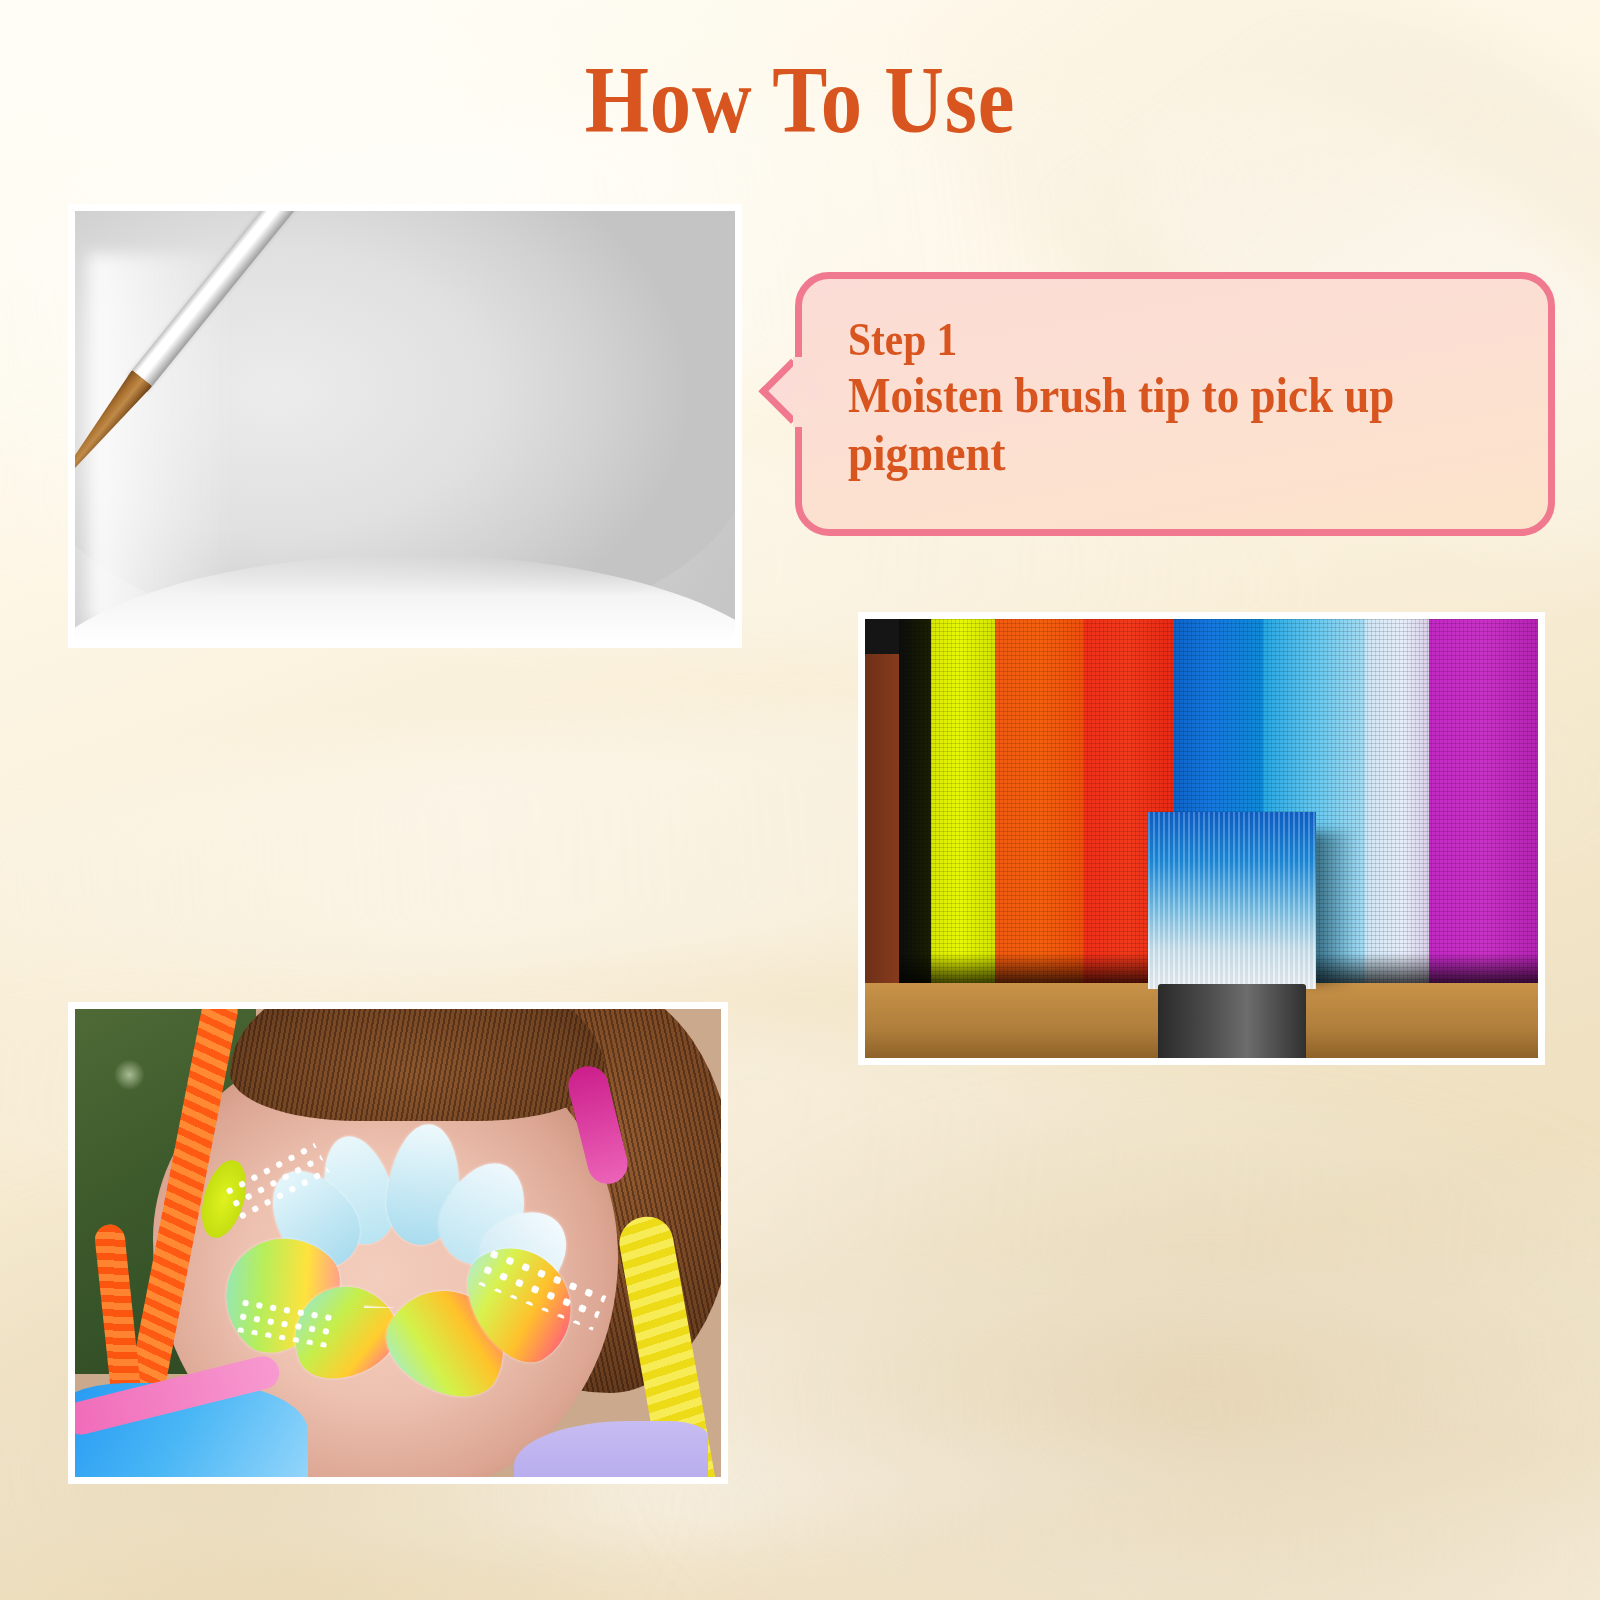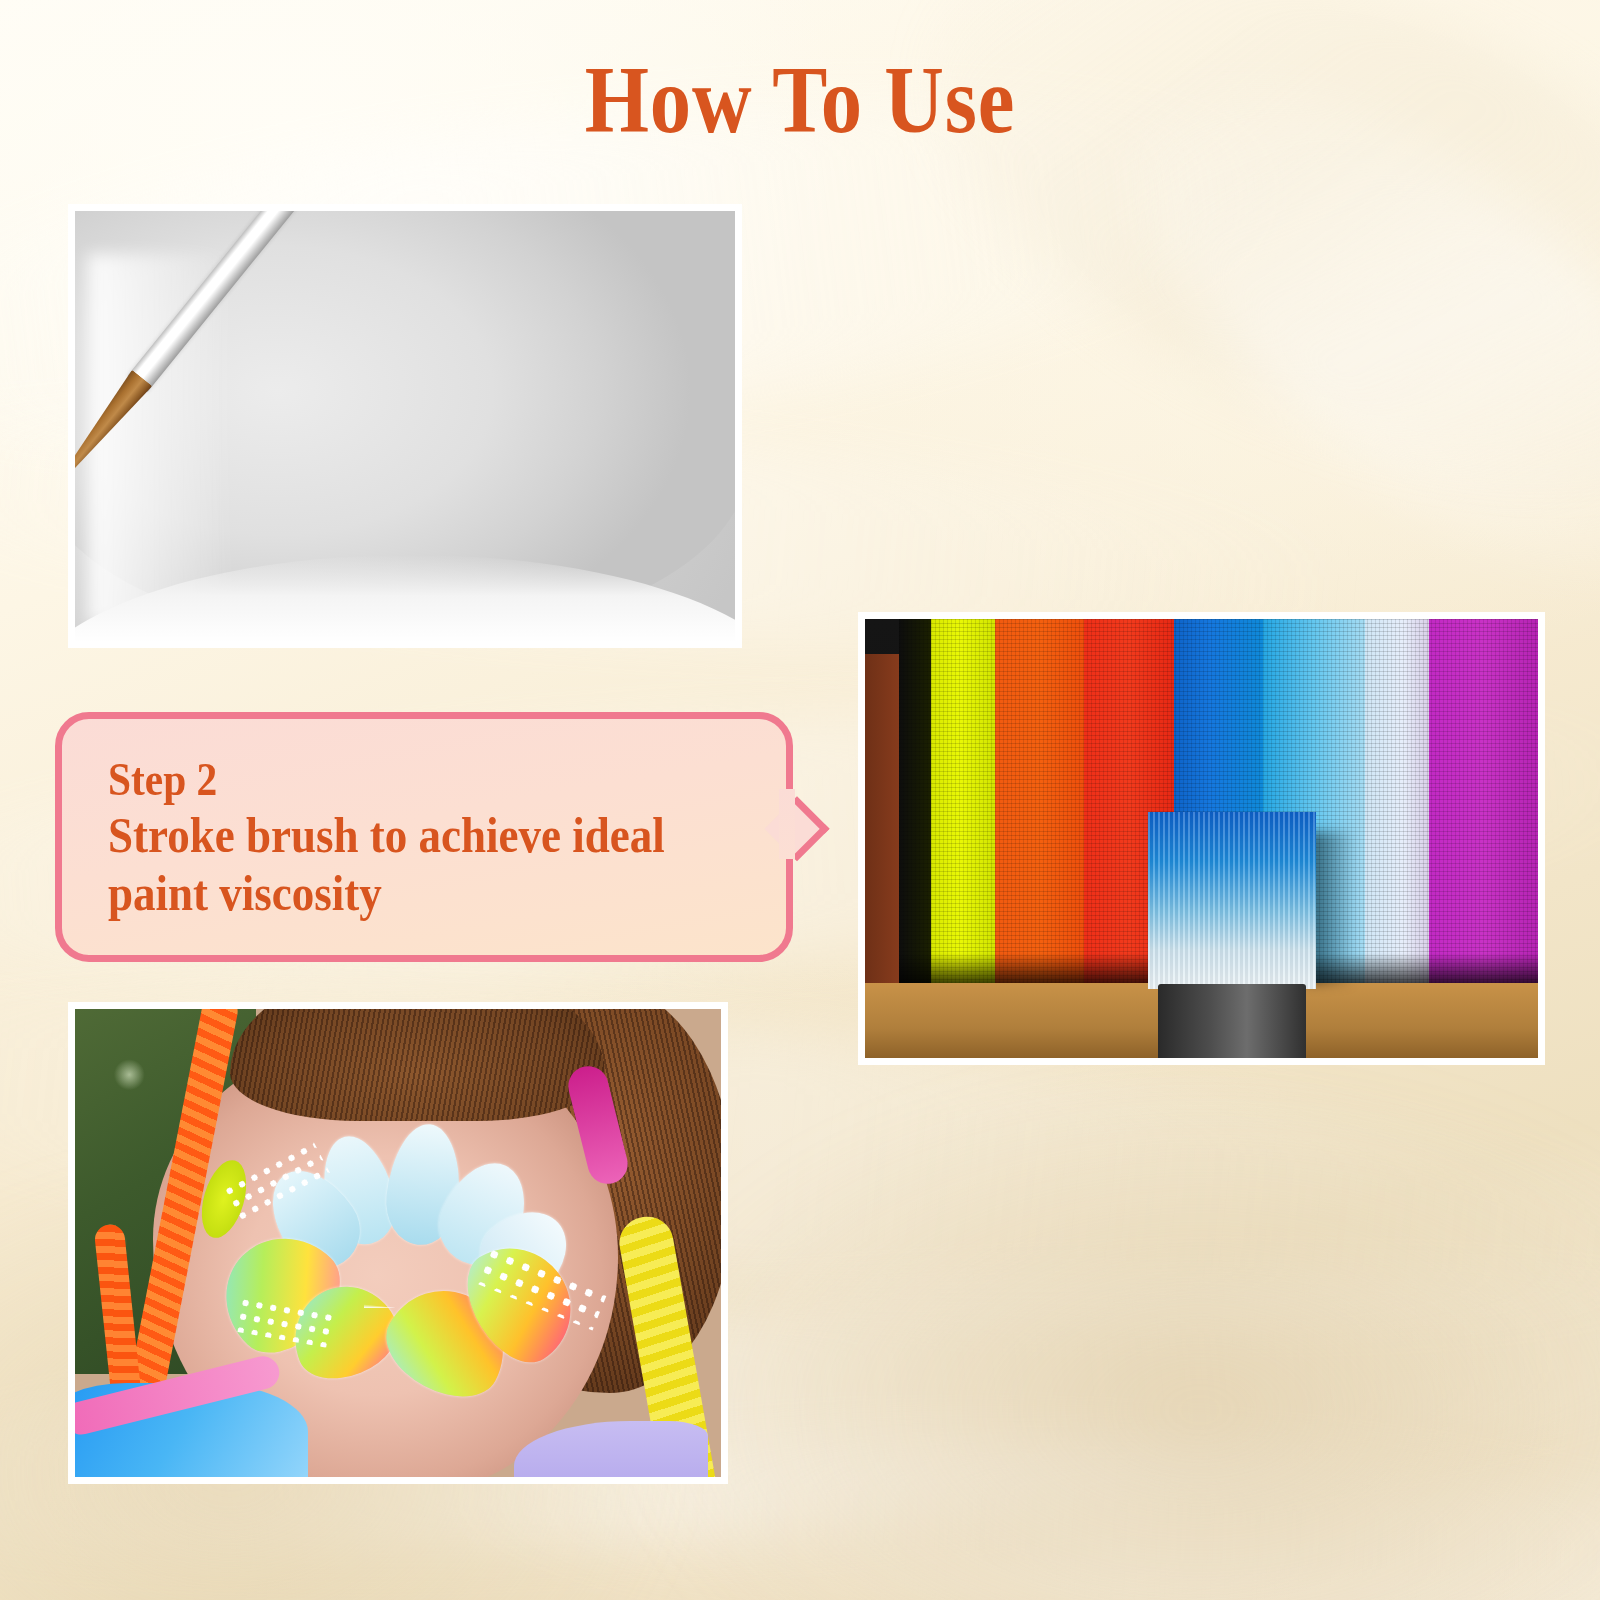--- a/index.html
+++ b/index.html
@@ -422,24 +422,24 @@
         <div style="position:absolute;left:68%;top:48%;width:32%;height:16%;background-image:radial-gradient(circle 4px,#fff 99%,transparent 100%);background-size:17px 17px;transform:rotate(22deg)"></div>
         <div style="position:absolute;left:8%;top:62%;width:24%;height:14%;background-image:radial-gradient(circle 3px,#fff 99%,transparent 100%);background-size:14px 14px;transform:rotate(10deg)"></div>
       </div>
 
       <div class="face-dress"></div>
       <div class="face-dress-trim"></div>
       <div class="face-lilac"></div>
     </div>
   </div>
 
-
-  <div class="bubble" id="bubble-step2">
-    <div class="tail tail-right">
+  <div class="bubble" id="bubble-step1">
+    <div class="tail tail-left">
         <i></i>
       </div>
     <div class="tail-cover"></div>
-    <div class="step-label">Step 2</div>
-    <div class="step-body">Stroke brush to achieve ideal paint viscosity</div>
+    <div class="step-label">Step 1</div>
+    <div class="step-body">Moisten brush tip to pick up pigment</div>
   </div>
 
 
+
 </div>
 
 </body></html>

